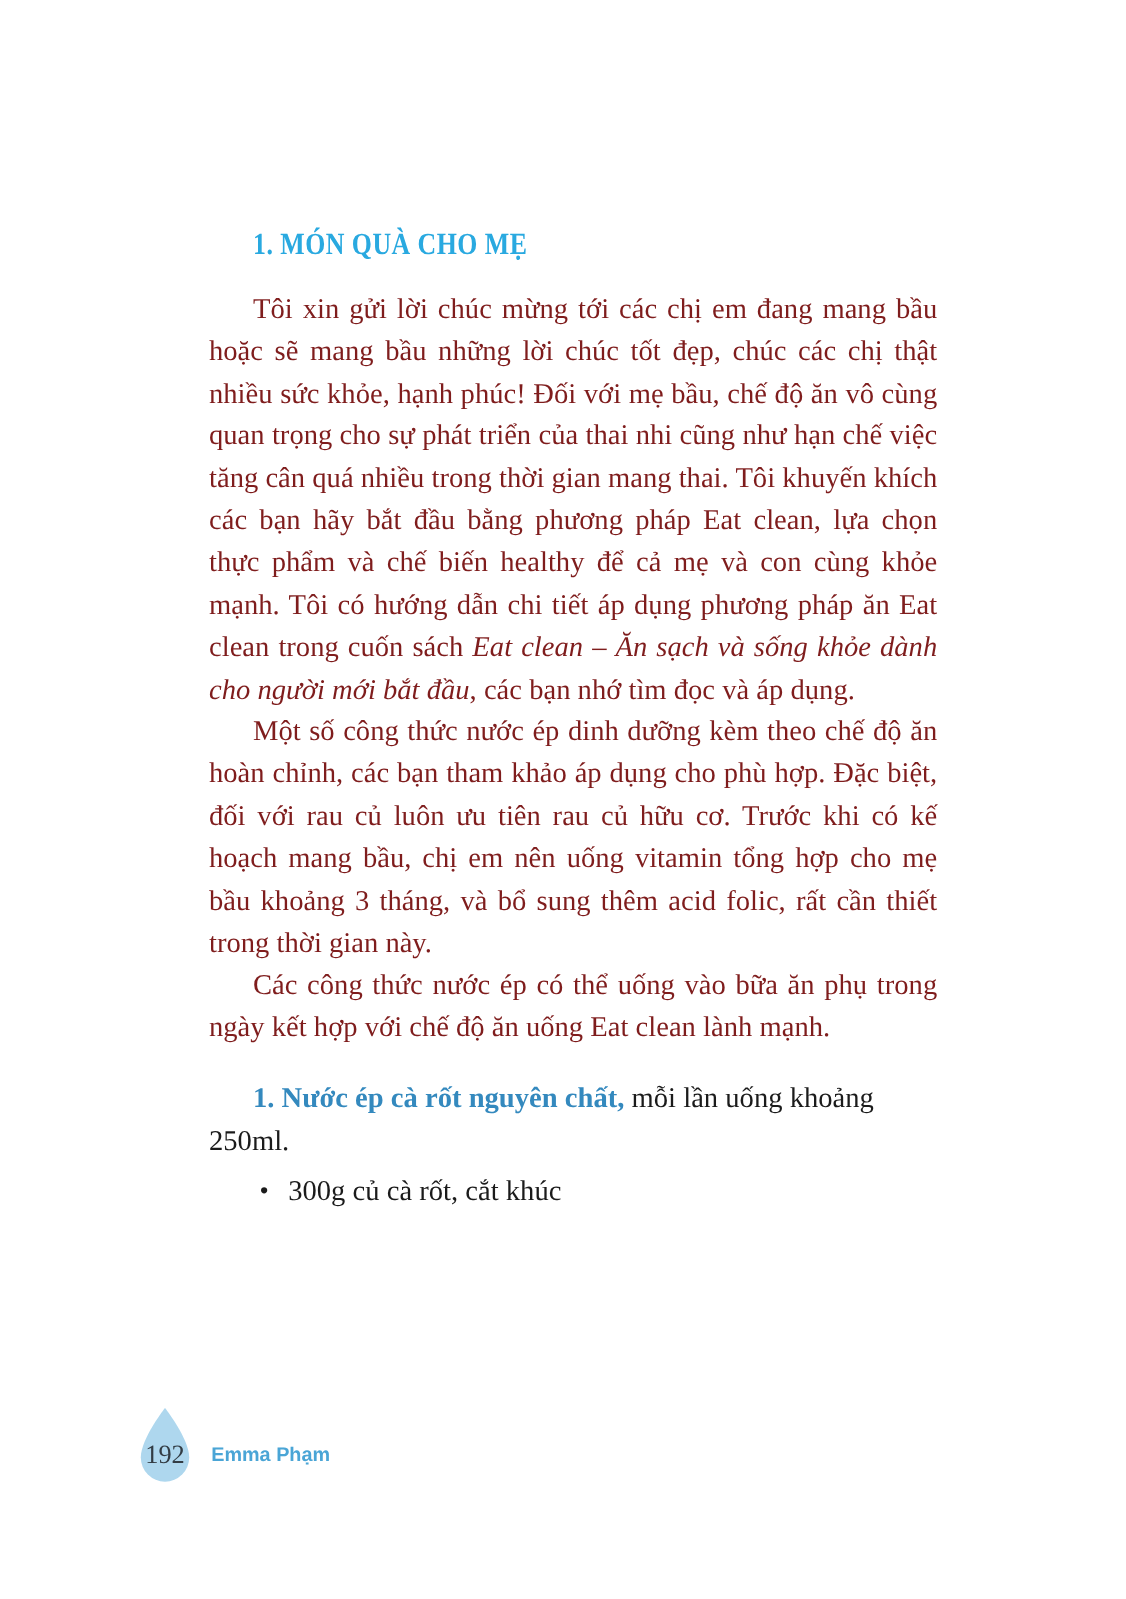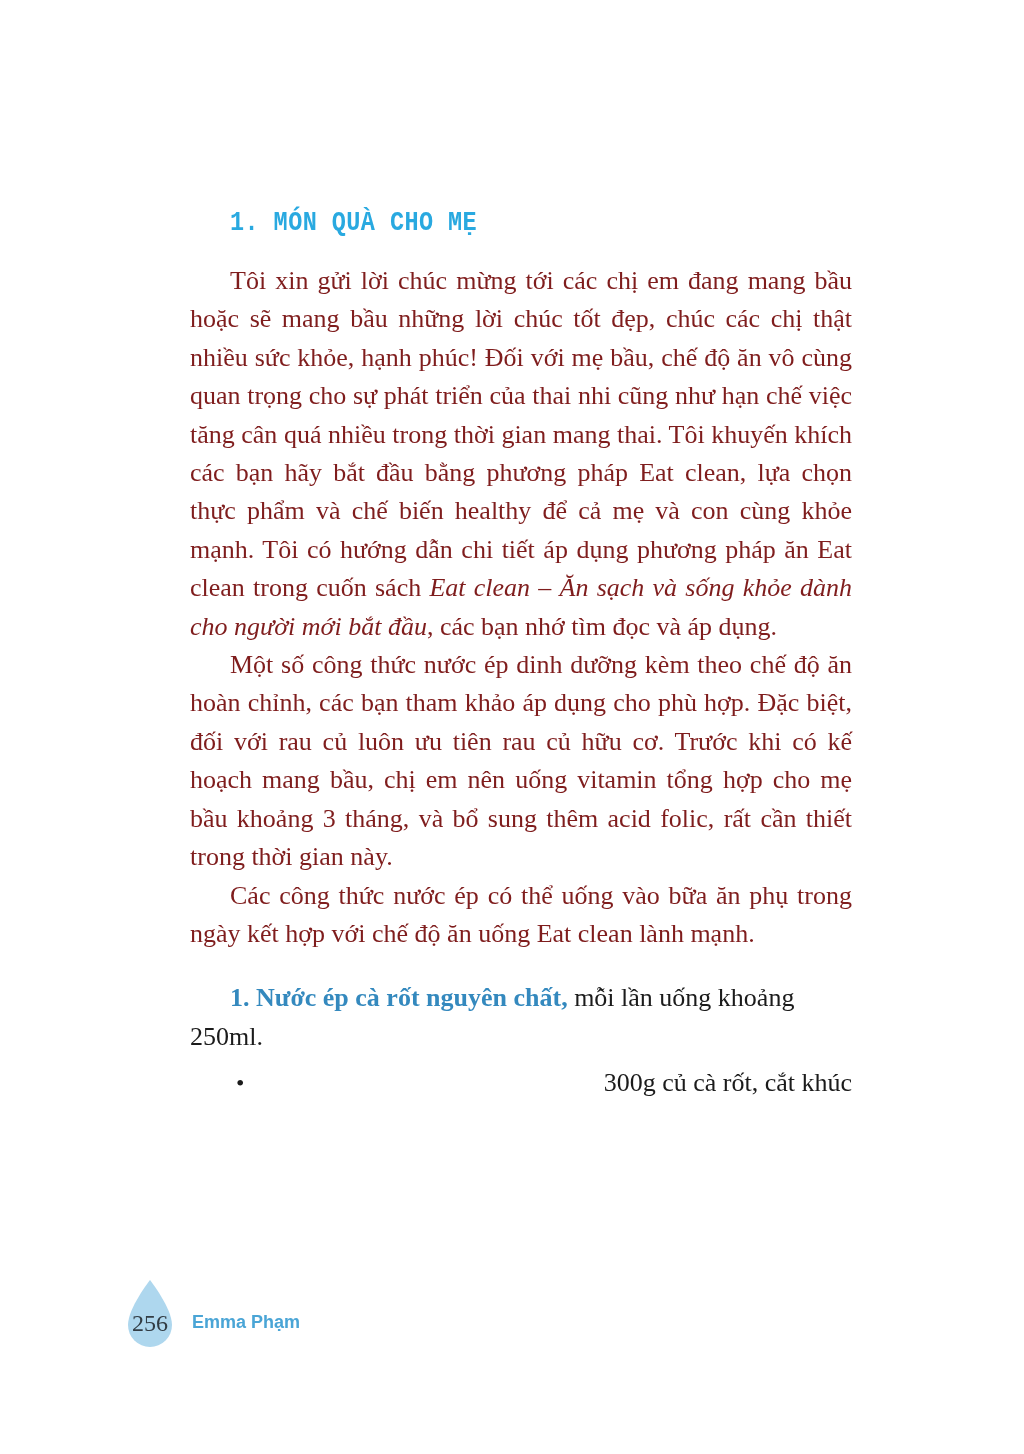--- a/index.html
+++ b/index.html
@@ -16,21 +16,21 @@
     font-family: "Liberation Serif", serif;
   }
   .content {
     position: absolute;
     left: 190px;
     top: 208px;
     width: 662px;
   }
   .section-title {
     margin: 0 0 24px 40px;
-    font-family: Liberation Mono, monospace;
+    font-family: Liberation Serif, serif;
     font-weight: bold;
     font-size: 28px;
     line-height: 30px;
     color: #29a9e0;
     letter-spacing: 0.5px;
     white-space: nowrap;
   }
   .section-title .condense {
     display: inline-block;
     transform: scaleX(0.84);
@@ -54,21 +54,20 @@
   }
   .recipe-heading {
     color: #3489be;
     font-weight: bold;
     margin-top: 42px;
   }
   ul.ingredients {
     list-style: none;
     margin: 8px 0 0 0;
     padding: 0;
-    text-align: right;
   }
   ul.ingredients li {
     position: relative;
     padding-left: 72px;
     font-size: 26px;
     line-height: 38.4px;
     color: #1b1b1b;
     margin-top: 7px;
   }
   ul.ingredients li::before {
@@ -140,17 +139,17 @@
       <li>300g củ cà rốt, cắt khúc</li>
     </ul>
 
 
   </div>
 
   <div class="footer">
     <svg class="drop" viewBox="0 0 46 69" xmlns="http://www.w3.org/2000/svg">
       <path d="M23 1 C23 1 1 29 1 46 A22 22 0 0 0 45 46 C45 29 23 1 23 1 Z" fill="#aed7ee"></path>
     </svg>
-    <div class="page-number">256</div>
+    <div class="page-number">192</div>
     <div class="author">Emma Phạm</div>
   </div>
 
 </div>
 
 </body></html>

